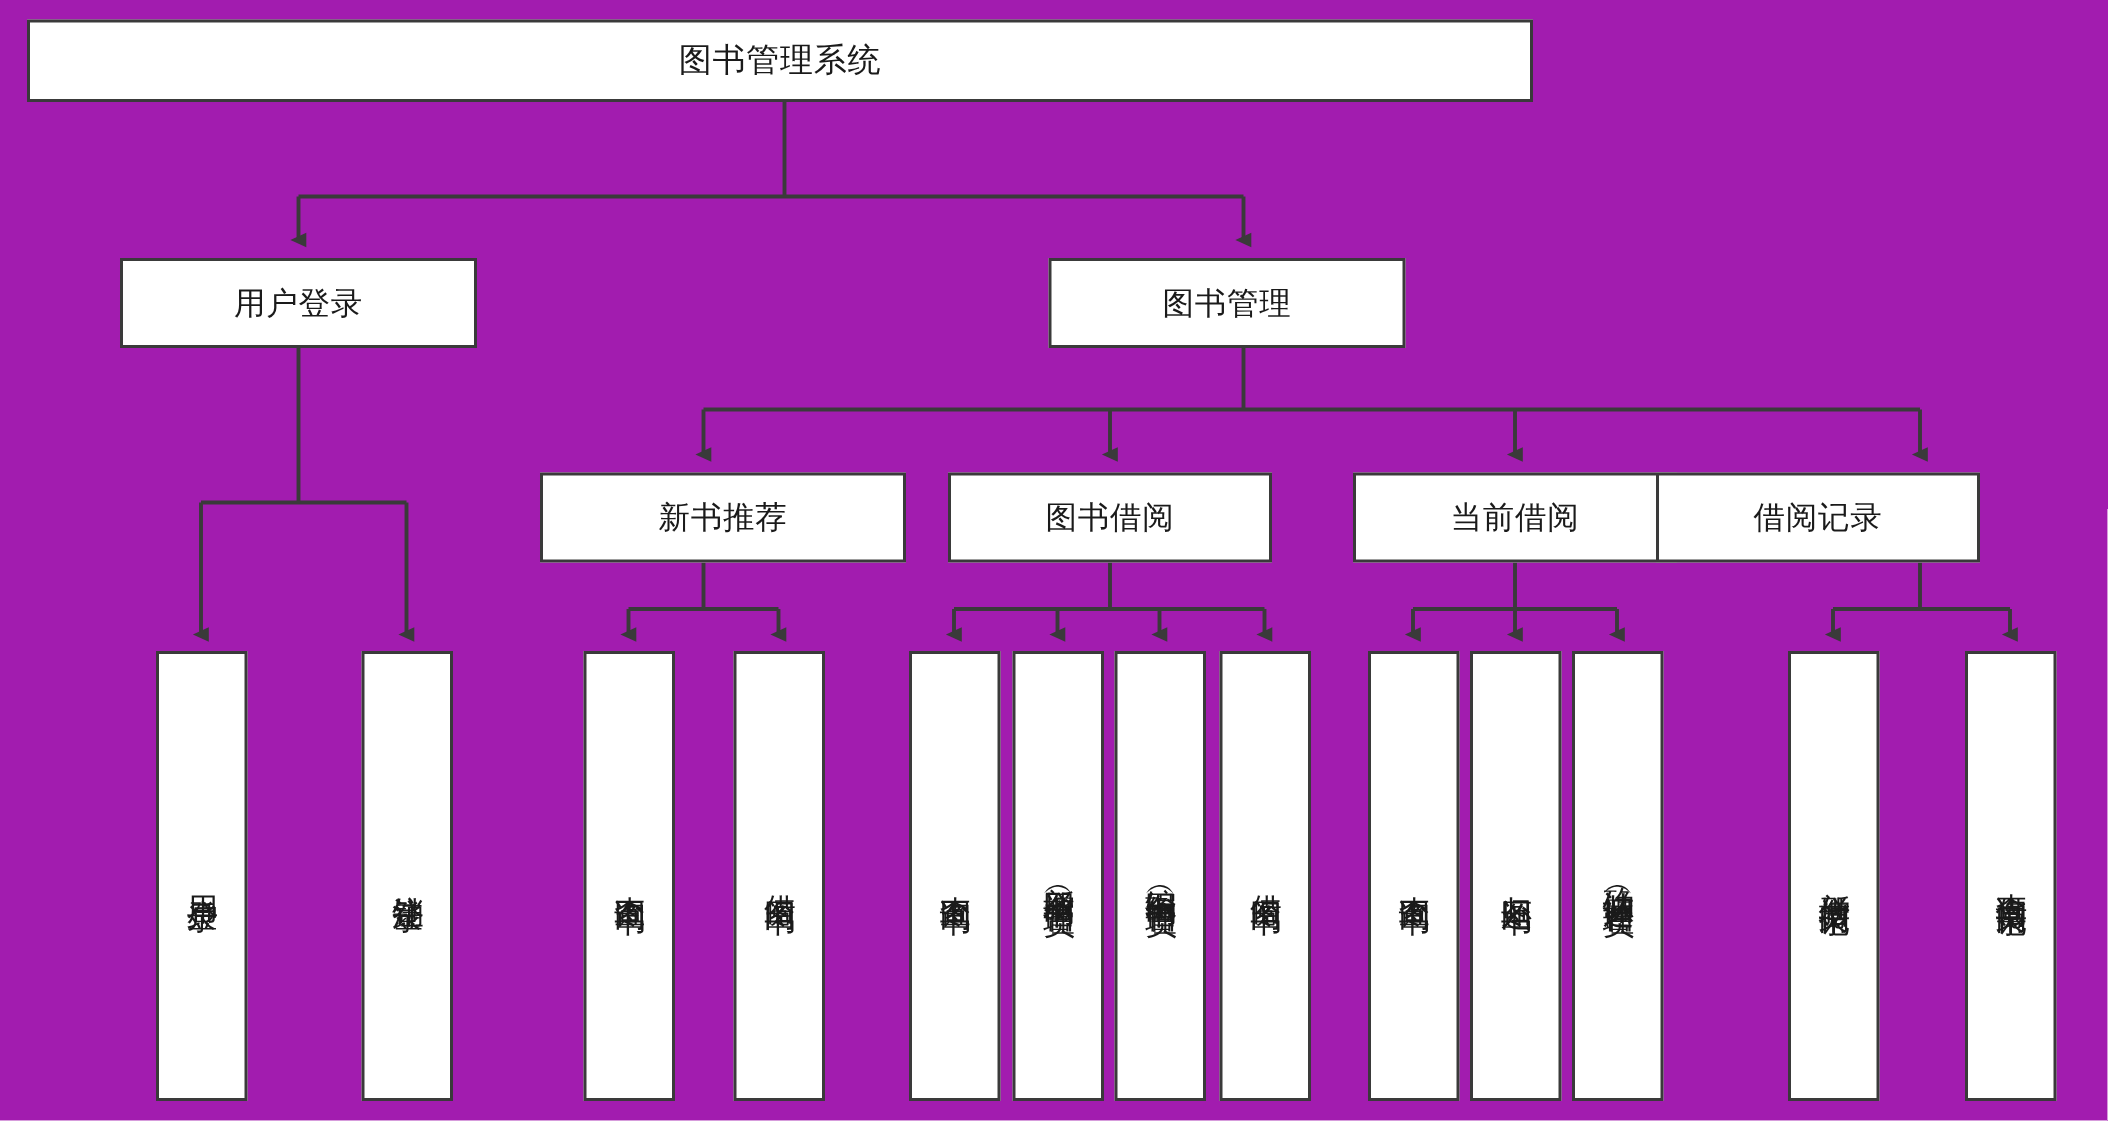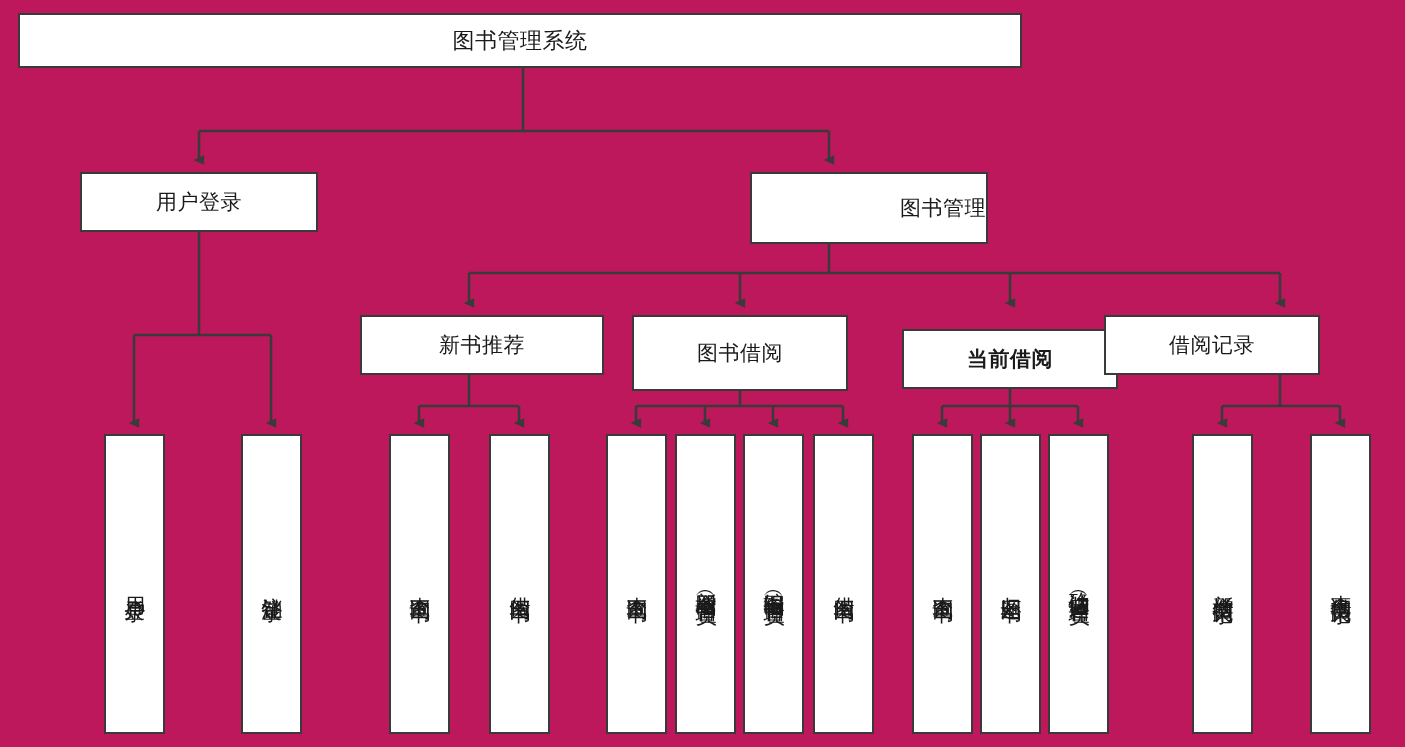--- a/index.html
+++ b/index.html
@@ -7,21 +7,21 @@
     padding: 0;
     background: #ffffff;
   }
   body {
     font-family: "DejaVu Sans", "Liberation Sans", sans-serif;
   }
   #canvas {
     position: relative;
     width: 1405px;
     height: 747px;
-    background: #be185d;
+    background: #a21caf;
     overflow: hidden;
   }
   svg#wires {
     position: absolute;
     left: 0;
     top: 0;
     width: 1405px;
     height: 747px;
     pointer-events: none;
   }
@@ -128,31 +128,31 @@
     </g>
   </svg>
 
   <div class="node horiz root" style="left:18px; top:13px; width:1004px; height:55px;">
     <span class="lbl">图书管理系统</span>
   </div>
 
   <div class="node horiz" style="left:80px; top:172px; width:238px; height:60px;">
     <span class="lbl">用户登录</span>
   </div>
-  <div class="node horiz" style="left:750px; top:172px; width:238px; height:72px;justify-content:flex-end;">
+  <div class="node horiz" style="left:699px; top:172px; width:238px; height:60px;">
     <span class="lbl">图书管理</span>
   </div>
 
   <div class="node horiz" style="left:360px; top:315px; width:244px; height:60px;">
     <span class="lbl">新书推荐</span>
   </div>
-  <div class="node horiz" style="left:632px; top:315px; width:216px; height:76px;">
+  <div class="node horiz" style="left:632px; top:315px; width:216px; height:60px;">
     <span class="lbl">图书借阅</span>
   </div>
-  <div class="node horiz" style="left:902px; top:329px; width:216px; height:60px;font-weight:bold;">
+  <div class="node horiz" style="left:902px; top:315px; width:216px; height:60px;">
     <span class="lbl">当前借阅</span>
   </div>
   <div class="node horiz" style="left:1104px; top:315px; width:216px; height:60px;">
     <span class="lbl">借阅记录</span>
   </div>
 
   <div class="node vert" style="left:104px; top:434px; width:61px; height:300px;">
     <span class="lbl">用户登录</span>
   </div>
   <div class="node vert" style="left:241px; top:434px; width:61px; height:300px;">

